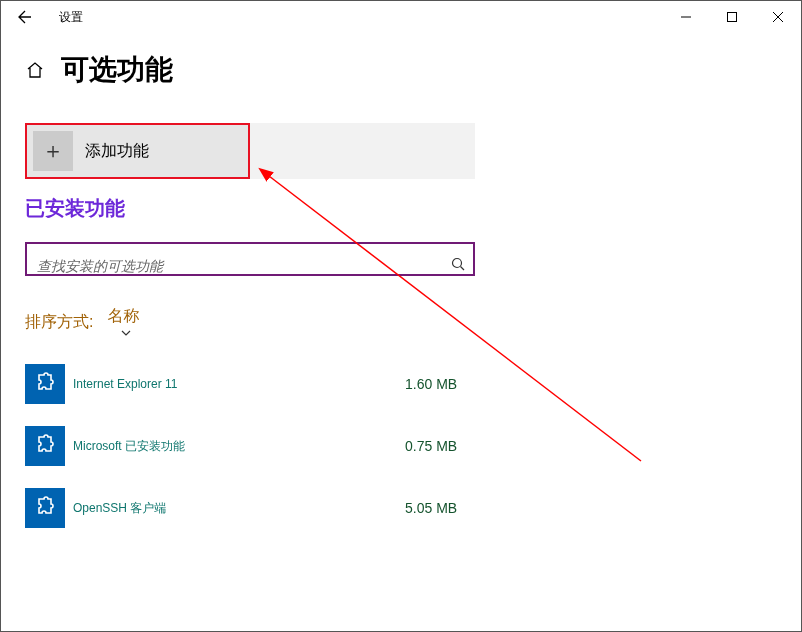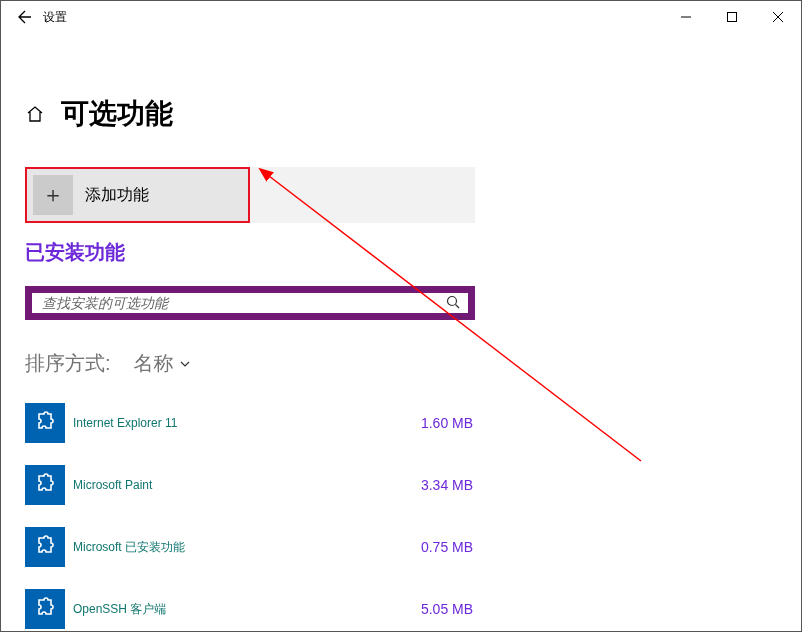--- a/index.html
+++ b/index.html
@@ -18,21 +18,21 @@
     align-items: center;
     padding-left: 8px;
   }
   .titlebar .back {
     width: 32px; height: 32px;
     display: flex; align-items: center; justify-content: center;
     font-size: 16px;
     color: #000;
   }
   .titlebar .title {
-    margin-left: 2px;
+    margin-left: 18px;
     font-size: 12px;
     color: #000;
   }
   .win-controls {
     position: absolute;
     right: 0; top: 0;
     display: flex;
   }
   .win-btn {
     width: 46px; height: 32px;
@@ -40,21 +40,20 @@
     font-size: 12px;
     color: #000;
   }
   .main {
     padding: 18px 24px 0 24px;
   }
   .page-header {
     display: flex; align-items: center;
     gap: 16px;
     margin-bottom: 34px;
-    margin-top: 44px;
   }
   .home-icon {
     width: 20px; height: 20px;
     display: flex; align-items: center; justify-content: center;
     color: #000;
   }
   .page-title {
     font-size: 28px;
     font-weight: 600;
     color: #000;
@@ -99,49 +98,49 @@
   }
   .section-title {
     font-size: 20px;
     font-weight: 600;
     color: #6d28d9;
     margin-bottom: 20px;
   }
   .search-row {
     width: 450px;
     height: 34px;
-    border: 7px solid #701a75;
-    display: flex;
-    align-items: center;
+    border: 2px solid #701a75;
+    display: flex;
+    align-items: flex-end;
     padding: 0 8px 0 10px;
     margin-bottom: 30px;
   }
   .search-input {
     flex: 1;
     border: none;
     outline: none;
     font-size: 14px;
     font-family: inherit;
     color: #333;
     font-style: italic;
   }
   .search-input::placeholder { color: #666; font-style: italic; }
   .search-icon {
     font-size: 14px;
     color: #333;
   }
   .sort-row {
     display: flex; align-items: center;
-    font-size: 20px;
-    color: #737373;
+    font-size: 16px;
+    color: #a16207;
     margin-bottom: 18px;
   }
   .sort-value {
-    margin-left: 23px;
-    display: flex; align-items: center;
+    margin-left: 14px;
+    display: flex; align-items: center; flex-direction: column;
   }
   .chevron {
     margin-left: 6px;
     font-size: 10px;
   }
   .feature-list { }
   .feature-item {
     display: flex;
     align-items: center;
     height: 56px;
@@ -155,23 +154,23 @@
     display: flex; align-items: center; justify-content: center;
   }
   .feature-name {
     margin-left: 8px;
     font-size: 12px;
     color: #0f766e;
     flex: 1;
   }
   .feature-size {
     font-size: 14px;
-    color: #6d28d9;
+    color: #14532d;
     width: 90px;
-    text-align: center;
+    text-align: left;
     padding-right: 6px;
   }
   .arrow-overlay {
     position: absolute;
     pointer-events: none;
     top: 0; left: 0;
     width: 802px; height: 632px;
   }
 </style>
 </head>
@@ -258,29 +257,20 @@
         </div>
         <div class="feature-name">Internet Explorer 11</div>
         <div class="feature-size">1.60 MB</div>
       </div>
       <div class="feature-item">
         <div class="feature-icon">
           <svg width="26" height="26" viewBox="0 0 26 26">
             <path d="M7 4 h5 a2 2 0 0 1 4 0 h3 v5 a2 2 0 0 1 0 4 v5 h-5 a2 2 0 0 0 -4 0 h-3 v-5 a2 2 0 0 0 0 -4 v-5 z" stroke="#fff" fill="none" stroke-width="1.6"></path>
           </svg>
         </div>
-        <div class="feature-name">Microsoft Paint</div>
-        <div class="feature-size">3.34 MB</div>
-      </div>
-      <div class="feature-item">
-        <div class="feature-icon">
-          <svg width="26" height="26" viewBox="0 0 26 26">
-            <path d="M7 4 h5 a2 2 0 0 1 4 0 h3 v5 a2 2 0 0 1 0 4 v5 h-5 a2 2 0 0 0 -4 0 h-3 v-5 a2 2 0 0 0 0 -4 v-5 z" stroke="#fff" fill="none" stroke-width="1.6"></path>
-          </svg>
-        </div>
         <div class="feature-name">Microsoft 已安装功能</div>
         <div class="feature-size">0.75 MB</div>
       </div>
       <div class="feature-item">
         <div class="feature-icon">
           <svg width="26" height="26" viewBox="0 0 26 26">
             <path d="M7 4 h5 a2 2 0 0 1 4 0 h3 v5 a2 2 0 0 1 0 4 v5 h-5 a2 2 0 0 0 -4 0 h-3 v-5 a2 2 0 0 0 0 -4 v-5 z" stroke="#fff" fill="none" stroke-width="1.6"></path>
           </svg>
         </div>
         <div class="feature-name">OpenSSH 客户端</div>

